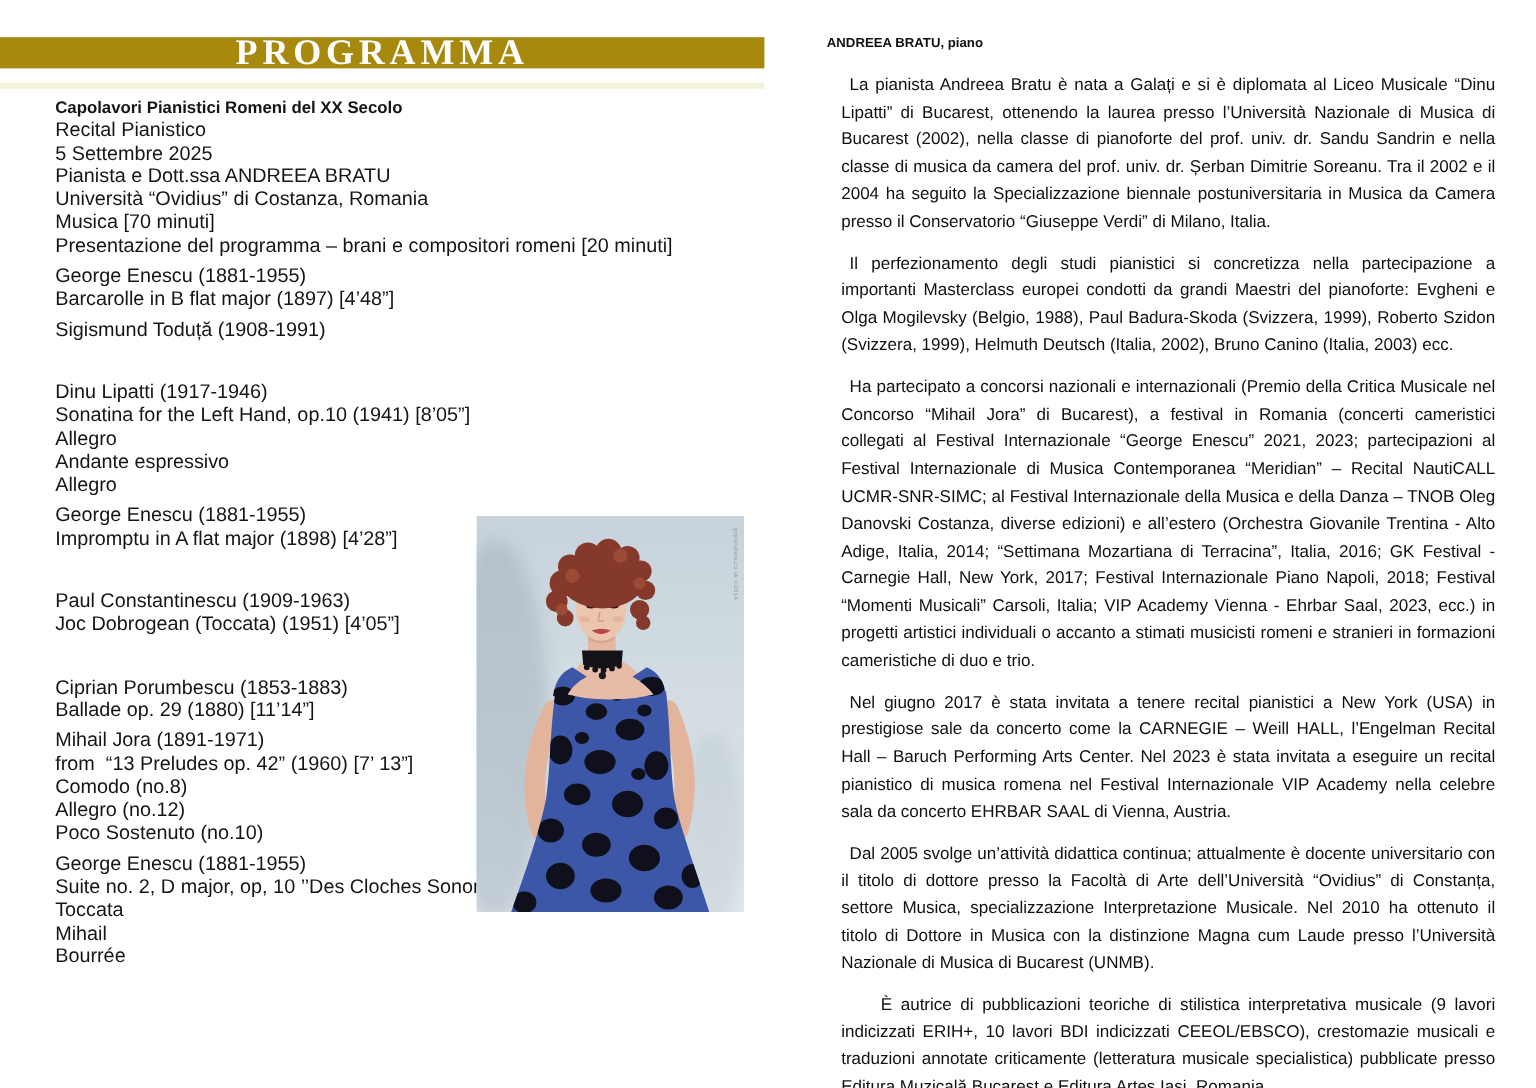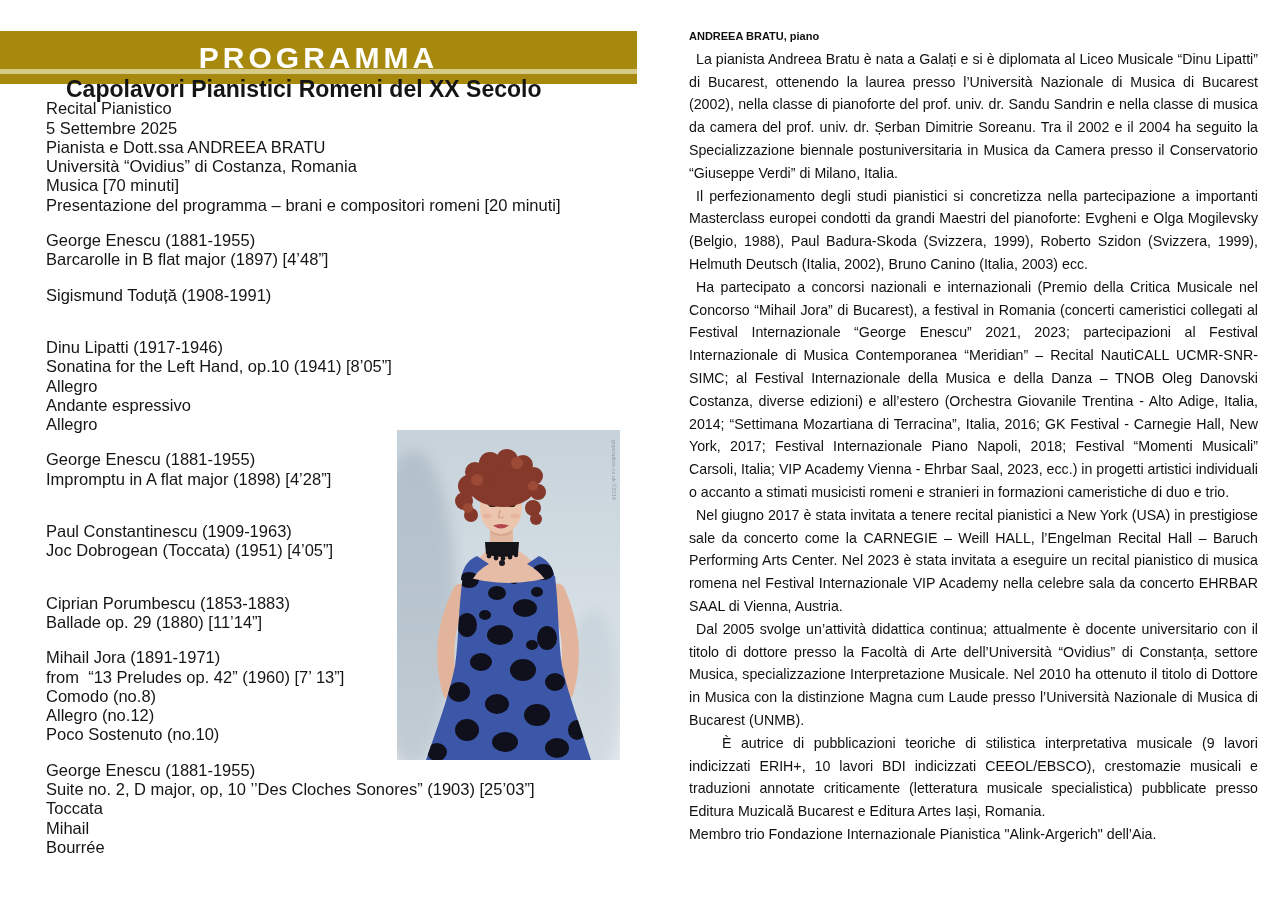--- a/index.html
+++ b/index.html
@@ -4,53 +4,53 @@
 <style>
   html,body{margin:0;padding:0;}
   body{
     width:1280px;height:907px;position:relative;
     background:#ffffff;overflow:hidden;
     font-family:"Liberation Sans",sans-serif;
     color:#141414;
   }
   
   .banner{
-    position:absolute;left:0;top:31px;width:637px;height:53px;
-    background:#a6890d;display:flex;align-items:center;justify-content:center;
+    position:absolute;left:0;top:31px;width:637px;height:26px;
+    background:#a6890d;display:flex;align-items:center;justify-content:center;font-family:Liberation Serif, serif;
   }
   .banner-title{
     color:#ffffff;font-weight:bold;font-size:30px;letter-spacing:4px;
   }
   .banner-underline{
     position:absolute;left:0;top:69px;width:637px;height:5px;
     background:#eeecc9;opacity:.65;
   }
   
   .left-col{
     position:absolute;left:46px;top:80px;width:585px;
     font-size:16.5px;line-height:19.3px;color:#151515;
   }
   .prog-line{white-space:pre-wrap;}
-  .prog-heading{font-weight:bold;font-size:23px;margin-left:20px;}
-  .gap-1{margin-top:16px;}
+  .prog-heading{font-weight:bold;font-size:14px;}
+  .gap-1{margin-top:6px;}
   .gap-2{margin-top:33px;}
   
   .photo-wrap{
     position:absolute;left:397px;top:430px;width:223px;height:330px;
   }
   .photo-wrap svg{display:block;width:223px;height:330px;}
   
   .bio-col{
     position:absolute;left:689px;top:25px;width:569px;
     font-size:14.2px;line-height:22.8px;text-align:justify;color:#101010;
   }
   .bio-heading{
     font-weight:bold;font-size:11px;text-align:left;line-height:22.8px;
   }
-  .bio-col p{margin:0;}
+  .bio-col p{margin:12px;}
   .indent-sm{text-indent:7px;}
   .indent-lg{text-indent:33px;}
 </style>
 </head>
 <body>
 
 <div class="banner">
   <span class="banner-title">PROGRAMMA</span>
 </div>
 <div class="banner-underline"></div>

